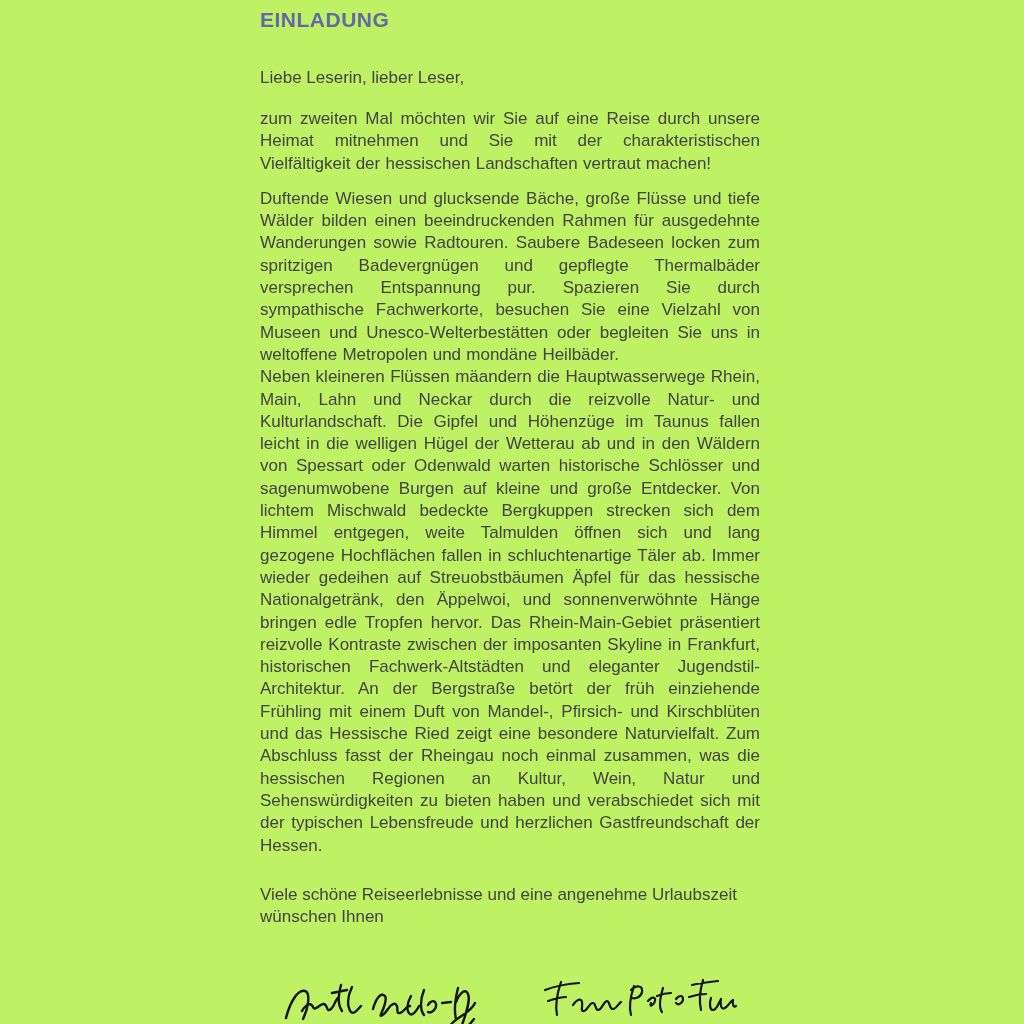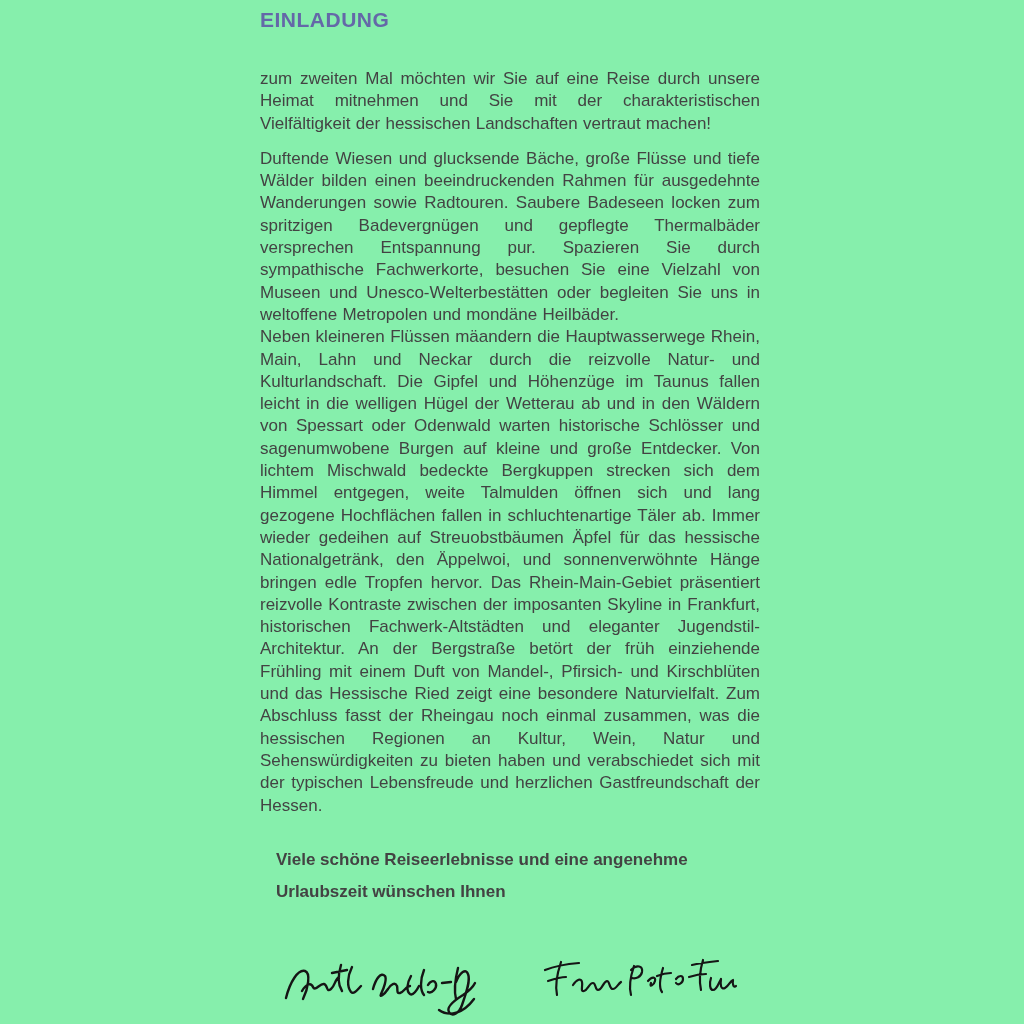--- a/index.html
+++ b/index.html
@@ -4,21 +4,21 @@
 <style>
   html, body {
     margin: 0;
     padding: 0;
     background: #ffffff;
   }
   .page {
     position: relative;
     width: 1024px;
     height: 1024px;
-    background: #86efac;
+    background: #bef264;
     overflow: hidden;
     font-family: "Liberation Sans", sans-serif;
   }
   .content {
     position: absolute;
     left: 260px;
     top: 8px;
     width: 500px;
     color: #434343;
   }
@@ -36,23 +36,22 @@
   .para {
     font-size: 17px;
     line-height: 22.3px;
     text-align: justify;
     margin: 0;
     word-spacing: 0.5px;
   }
   .para.gap-after { margin-bottom: 13px; }
   .closing {
     font-size: 17px;
-    line-height: 32px;
-    margin: 27px 0 0 16px;
-    font-weight: bold;
+    line-height: 22px;
+    margin: 27px 0 0 0;
   }
   .signatures {
     display: flex;
     align-items: flex-start;
     margin-top: 34px;
   }
   .sig { display: block; }
   .sig-left { margin-left: 16px; }
   .sig-right { margin-left: 58px; margin-top: 8px; }
   .sig path {
@@ -63,20 +62,21 @@
   }
 </style>
 </head>
 <body>
 
 <div class="page">
   <div class="content">
 
     <h1 class="title" style="color: rgb(100, 104, 168);">EINLADUNG</h1>
 
+    <p class="salutation">Liebe Leserin, lieber Leser,</p>
 
     <p class="para gap-after">zum zweiten Mal möchten wir Sie auf eine Reise durch unsere Heimat mitnehmen und Sie mit der charakteristischen Vielfältigkeit der hessischen Landschaften vertraut machen!</p>
 
     <p class="para">Duftende Wiesen und glucksende Bäche, große Flüsse und tiefe Wälder bilden einen beeindruckenden Rahmen für ausgedehnte Wanderungen sowie Radtouren. Saubere Badeseen locken zum spritzigen Badevergnügen und gepflegte Thermalbäder versprechen Entspannung pur. Spazieren Sie durch sympathische Fachwerkorte, besuchen Sie eine Vielzahl von Museen und Unesco-Welterbestätten oder begleiten Sie uns in weltoffene Metropolen und mondäne Heilbäder.</p>
 
     <p class="para">Neben kleineren Flüssen mäandern die Hauptwasserwege Rhein, Main, Lahn und Neckar durch die reizvolle Natur- und Kulturlandschaft. Die Gipfel und Höhenzüge im Taunus fallen leicht in die welligen Hügel der Wetterau ab und in den Wäldern von Spessart oder Odenwald warten historische Schlösser und sagenumwobene Burgen auf kleine und große Entdecker. Von lichtem Mischwald bedeckte Bergkuppen strecken sich dem Himmel entgegen, weite Talmulden öffnen sich und lang gezogene Hochflächen fallen in schluchtenartige Täler ab. Immer wieder gedeihen auf Streuobstbäumen Äpfel für das hessische Nationalgetränk, den Äppelwoi, und sonnenverwöhnte Hänge bringen edle Tropfen hervor. Das Rhein-Main-Gebiet präsentiert reizvolle Kontraste zwischen der imposanten Skyline in Frankfurt, historischen Fachwerk-Altstädten und eleganter Jugendstil-Architektur. An der Bergstraße betört der früh einziehende Frühling mit einem Duft von Mandel-, Pfirsich- und Kirschblüten und das Hessische Ried zeigt eine besondere Naturvielfalt. Zum Abschluss fasst der Rheingau noch einmal zusammen, was die hessischen Regionen an Kultur, Wein, Natur und Sehenswürdigkeiten zu bieten haben und verabschiedet sich mit der typischen Lebensfreude und herzlichen Gastfreundschaft der Hessen.</p>
 
     <p class="closing">Viele schöne Reiseerlebnisse und eine angenehme Urlaubszeit wünschen Ihnen</p>
 
     <div class="signatures">

